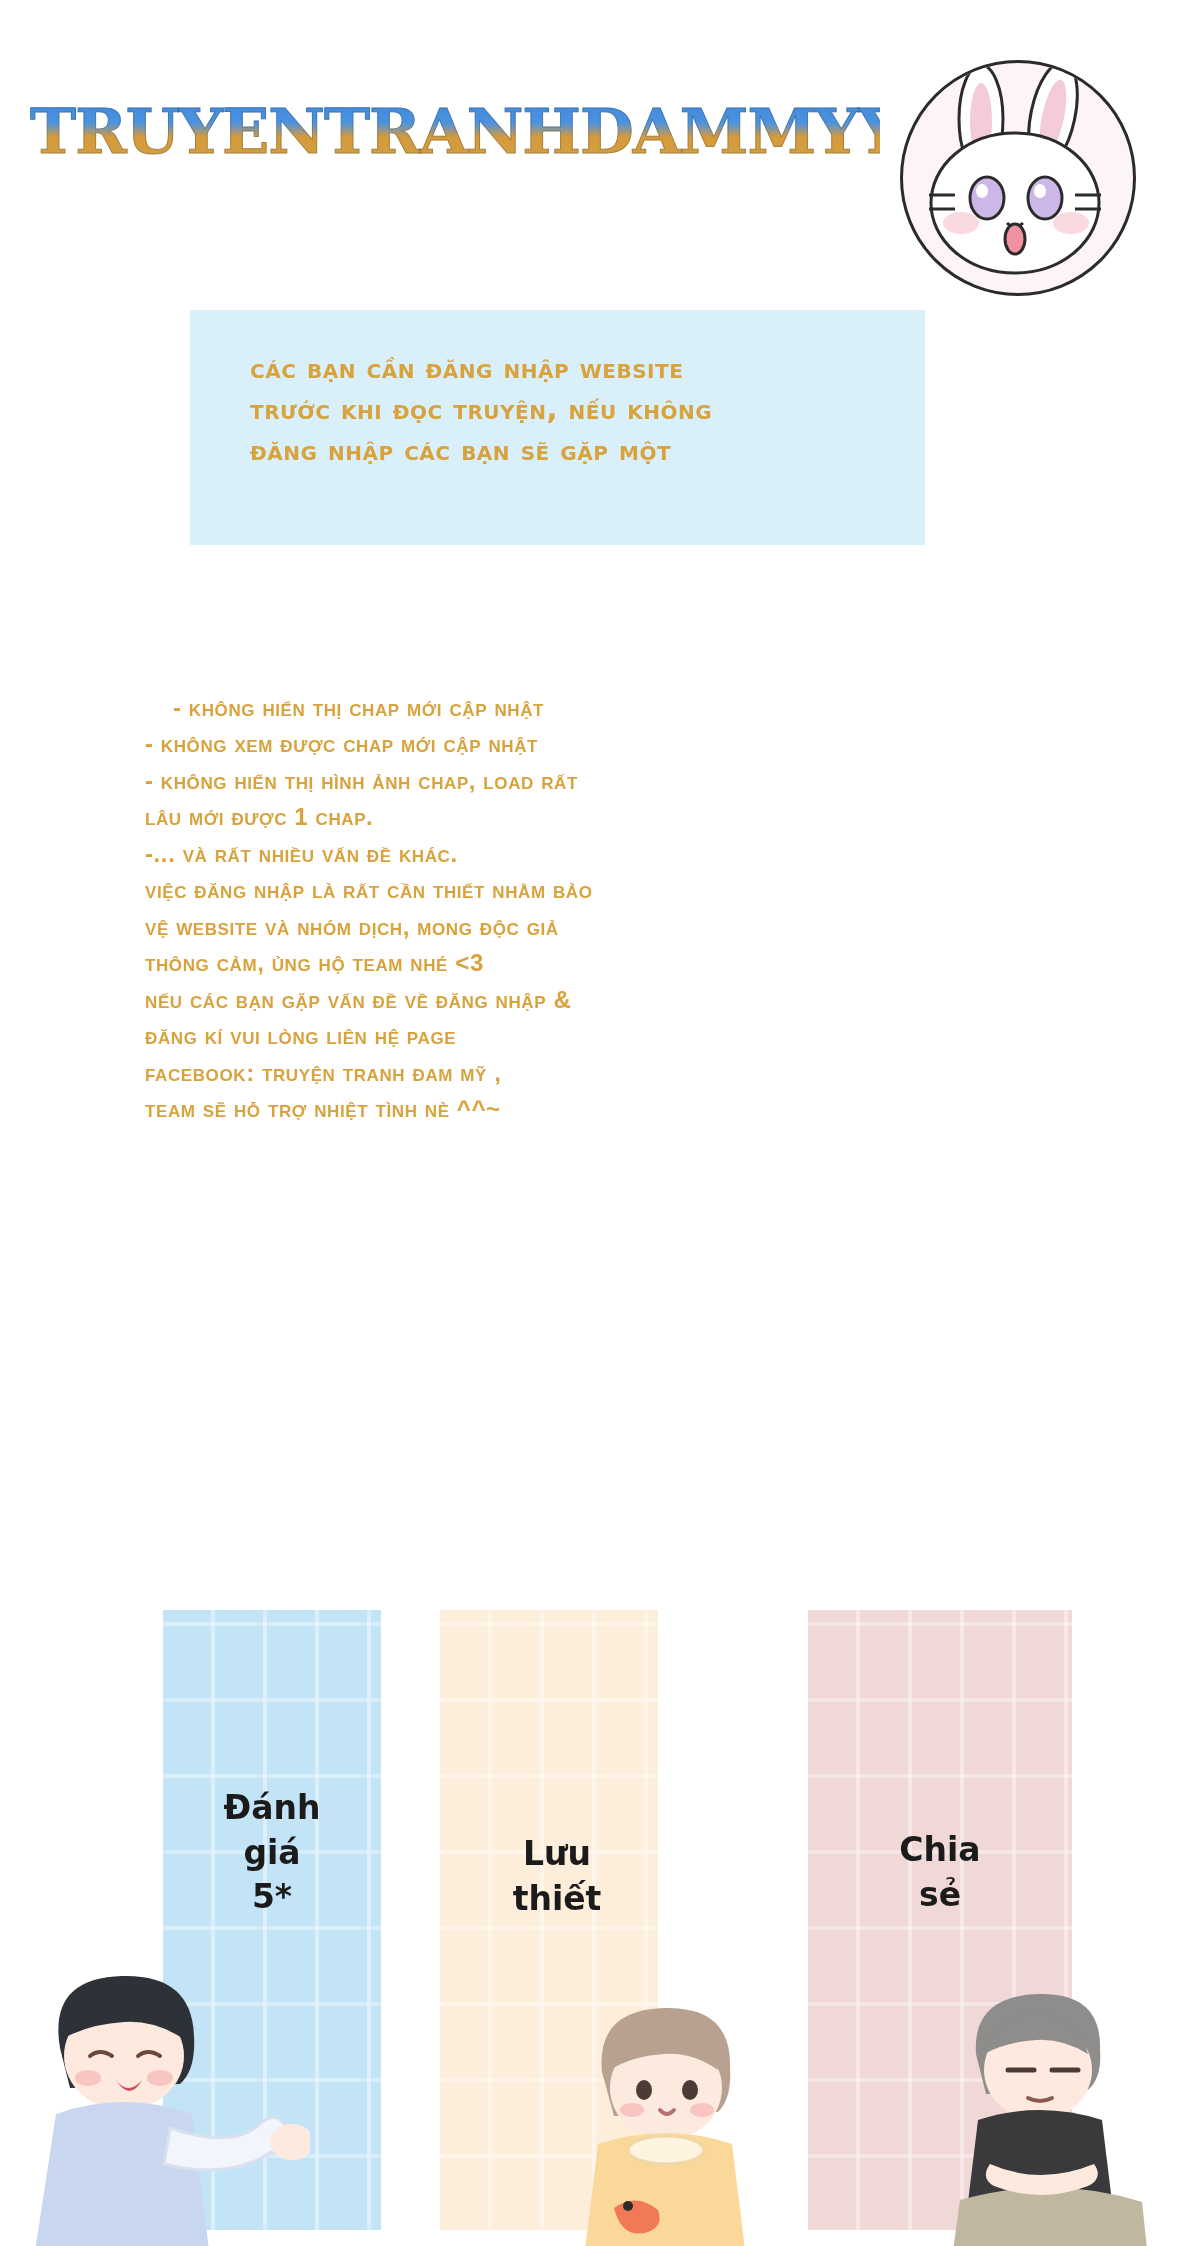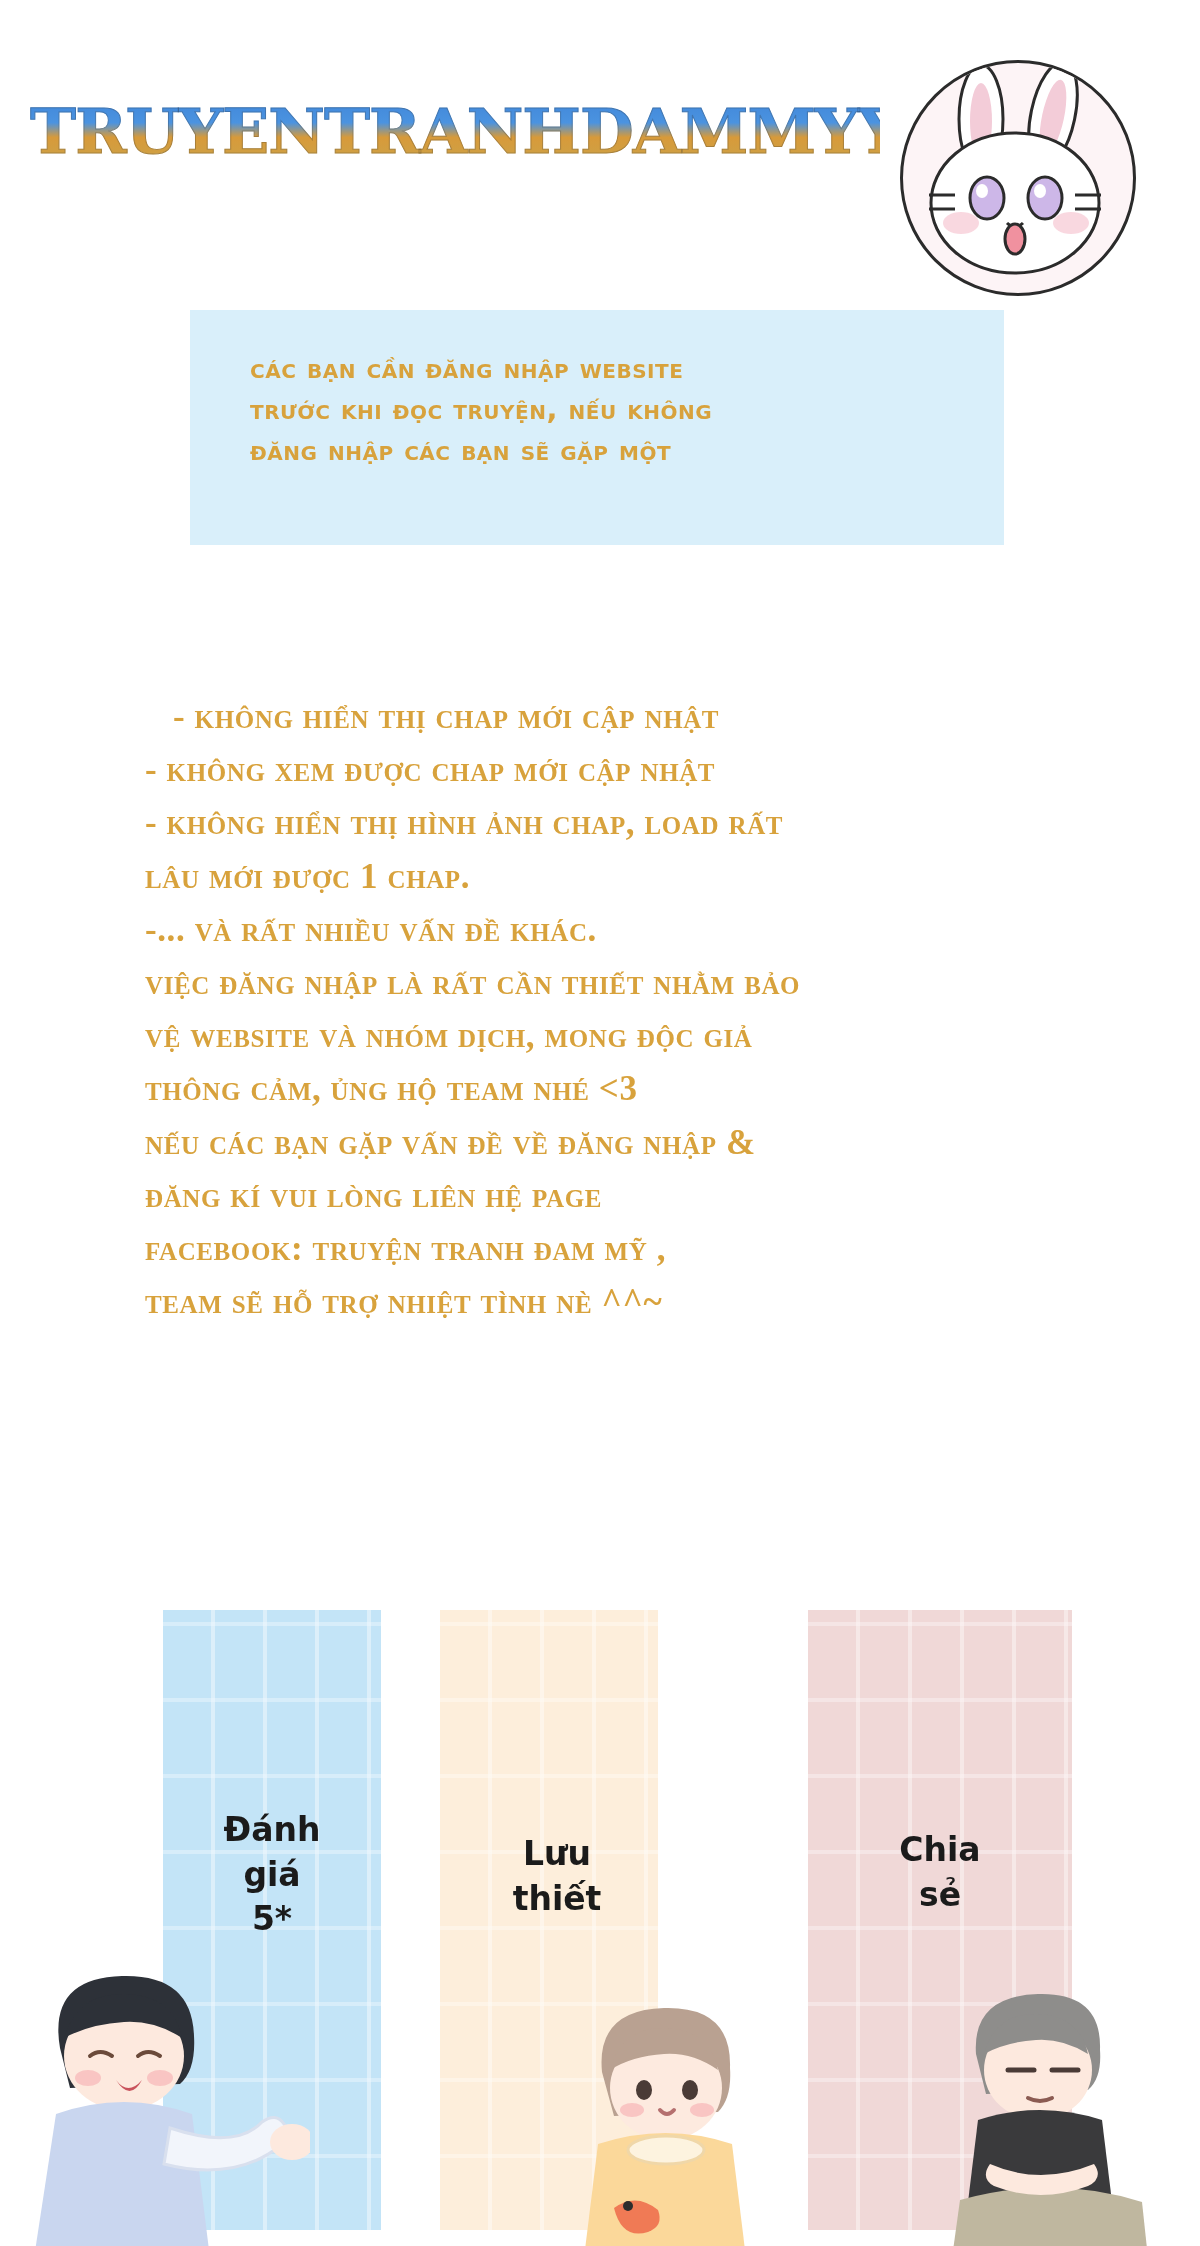--- a/index.html
+++ b/index.html
@@ -56,21 +56,21 @@
     background: #fdf4f6;
     border: 3px solid #2b2b2b;
     overflow: hidden;
   }
 
   
   .notice-box {
     position: absolute;
     left: 190px;
     top: 310px;
-    width: 814px;
+    width: 735px;
     height: 235px;
     background: #d9effa;
   }
   .notice-text {
     position: absolute;
     left: 60px;
     top: 38px;
     width: 640px;
     color: #d8a23c;
     font-family: "DejaVu Sans", sans-serif;
@@ -83,23 +83,23 @@
   }
   .notice-text div { white-space: nowrap; }
 
   
   .body-copy {
     position: absolute;
     left: 145px;
     top: 690px;
     width: 1010px;
     color: #d8a23c;
-    font-family: Liberation Serif, serif;
-    font-weight: bold;
-    font-size: 35px;
+    font-family: Liberation Sans, sans-serif;
+    font-weight: bold;
+    font-size: 24px;
     line-height: 1.52;
     font-variant: small-caps;
     text-transform: lowercase;
     letter-spacing: 0.6px;
   }
   .body-copy div { white-space: nowrap; }
   .indent-1 { padding-left: 28px; }
 
   
   .cards { position: absolute; left: 0; top: 1610px; width: 1200px; height: 640px; }
@@ -135,21 +135,21 @@
     text-align: center;
     font-family: "DejaVu Sans", sans-serif;
     font-weight: bold;
     font-size: 33px;
     line-height: 1.35;
     color: #1b1b1b;
   }
   #card-1 { left: 163px; background: #c3e4f7; }
   #card-2 { left: 440px; background: #fdeedb; }
   #card-3 { left: 808px; background: #f0d8d7; padding-left: 46px; }
-  #card-1 .card-label { top: 198px; }
+  #card-1 .card-label { top: 176px; }
   #card-2 .card-label { top: 222px; margin-left: 8px; }
   #card-3 .card-label { top: 218px; }
 
   
   .char { position: absolute; bottom: 0; }
   #char-1 { left: 20px; bottom: -8px; }
   #char-2 { left: 570px; bottom: -8px; }
   #char-3 { left: 930px; bottom: -8px; }
 </style>
 </head>

